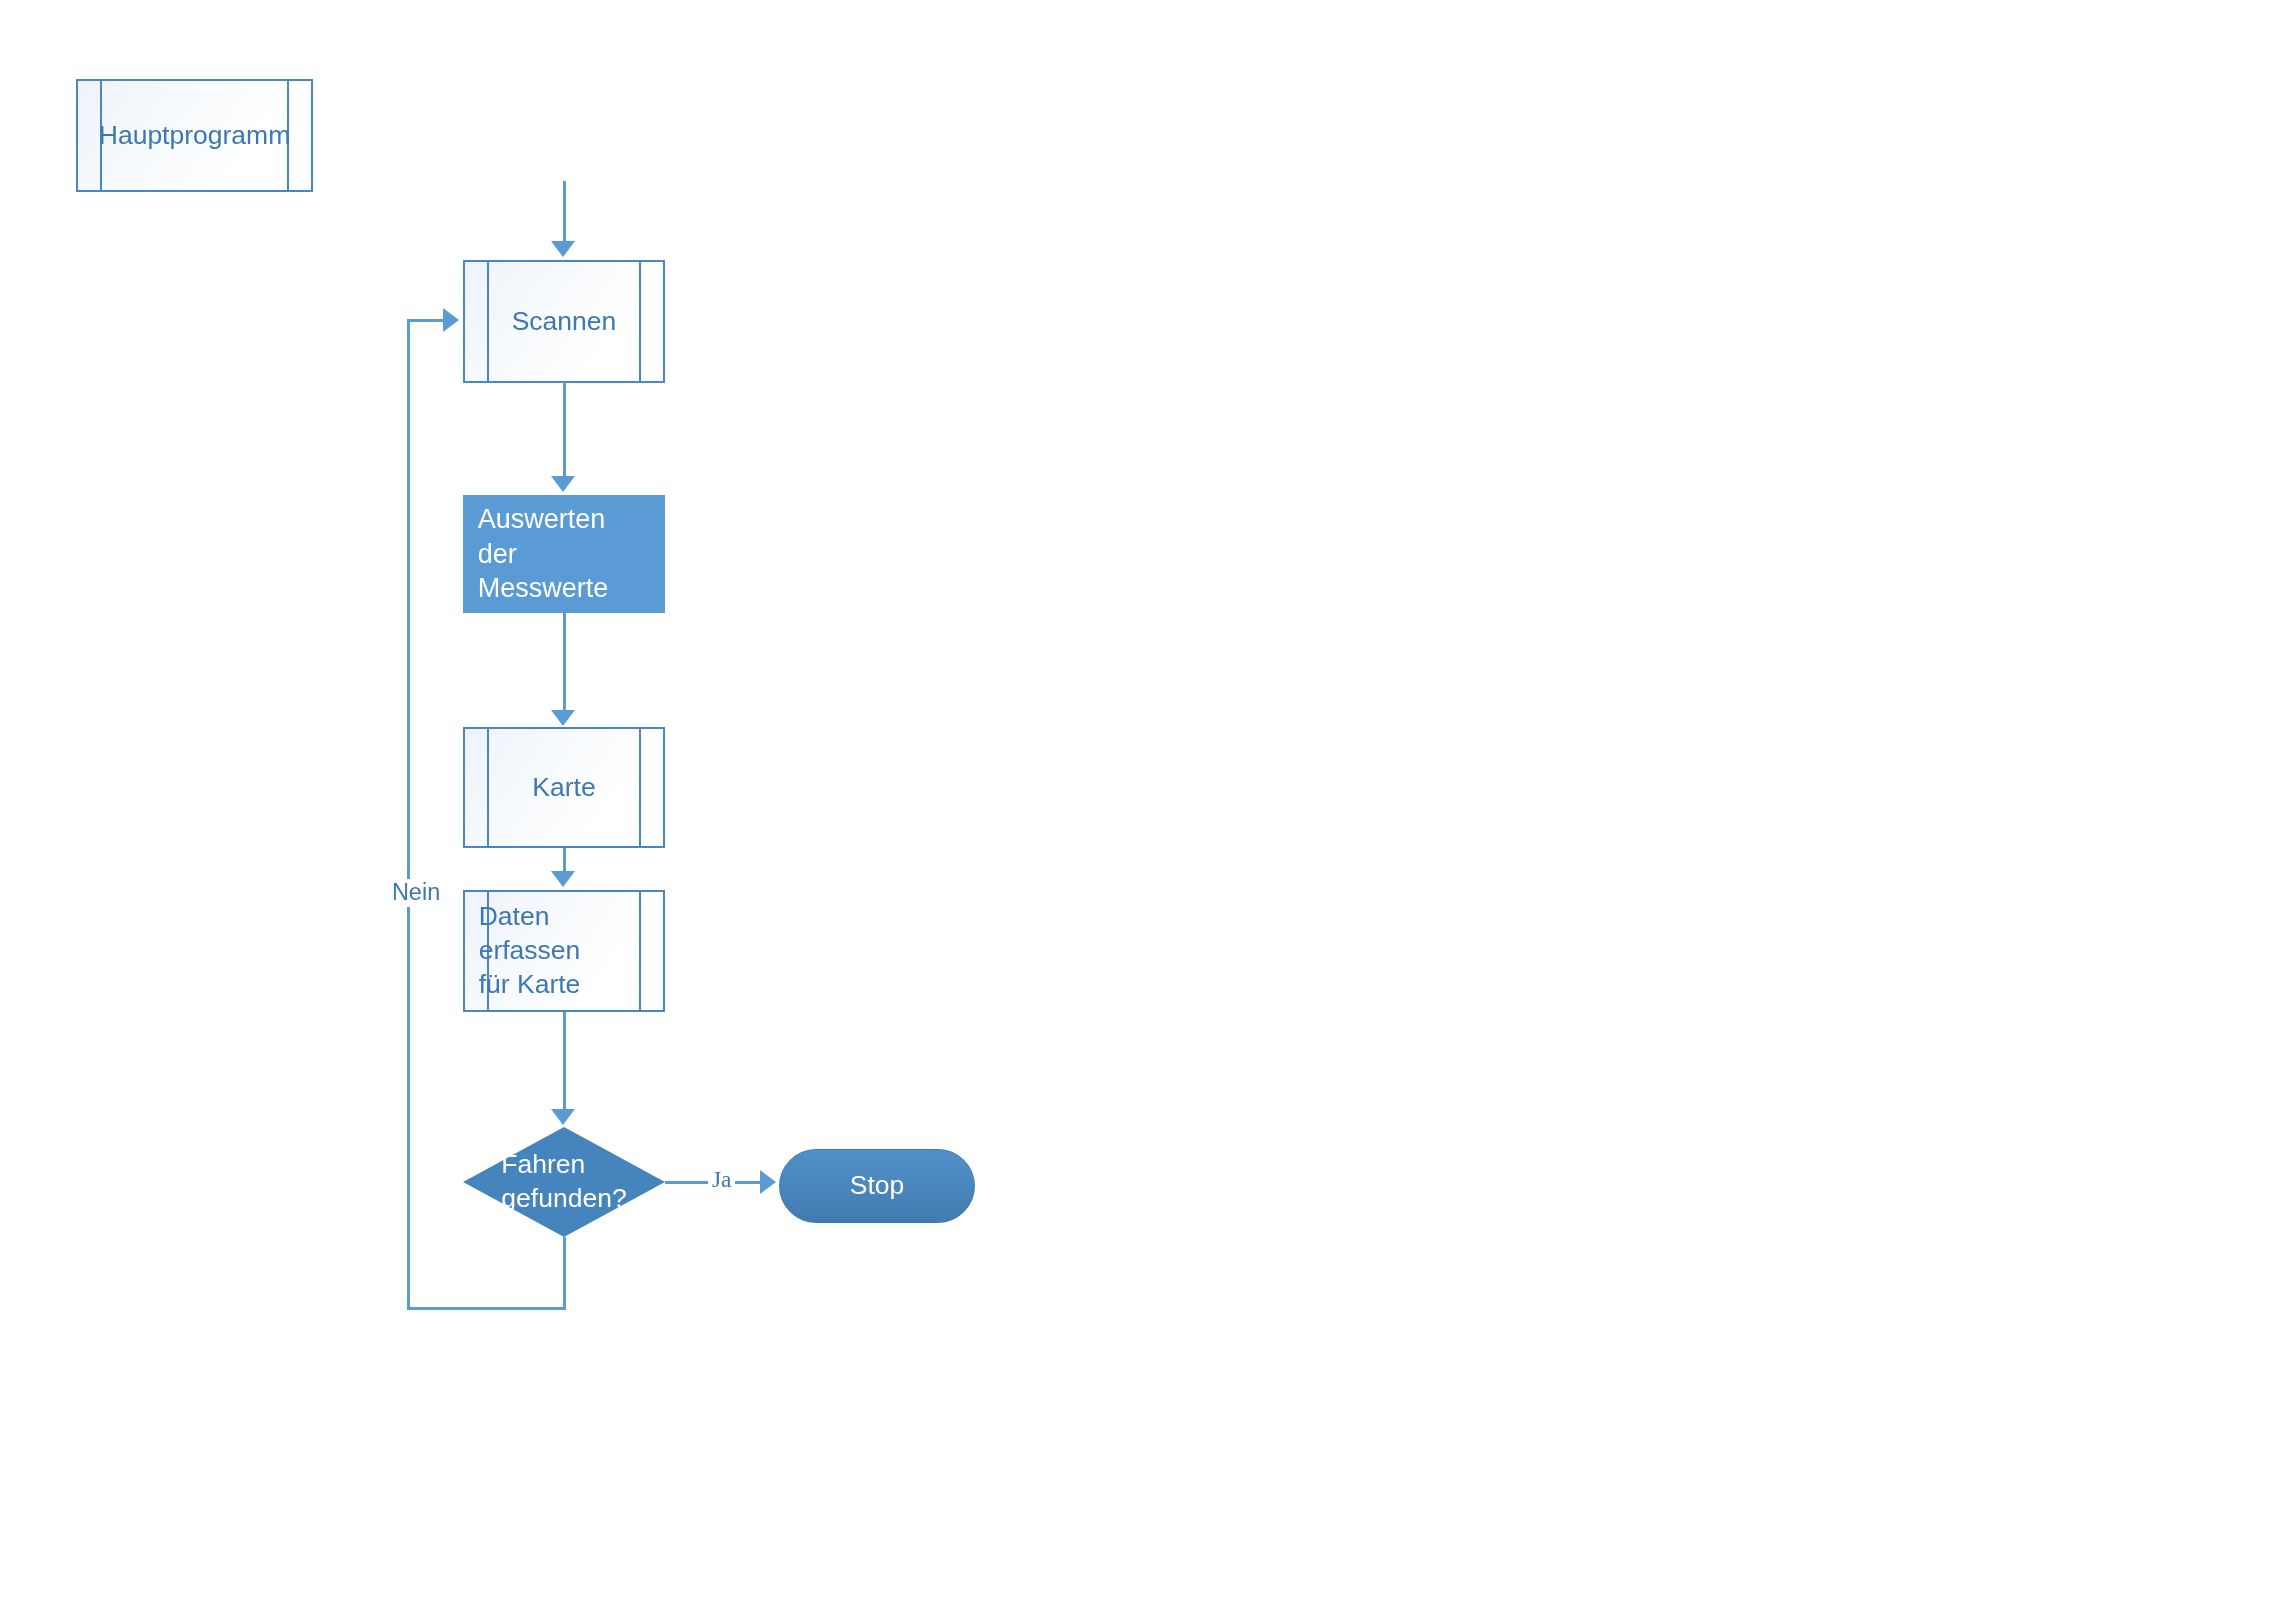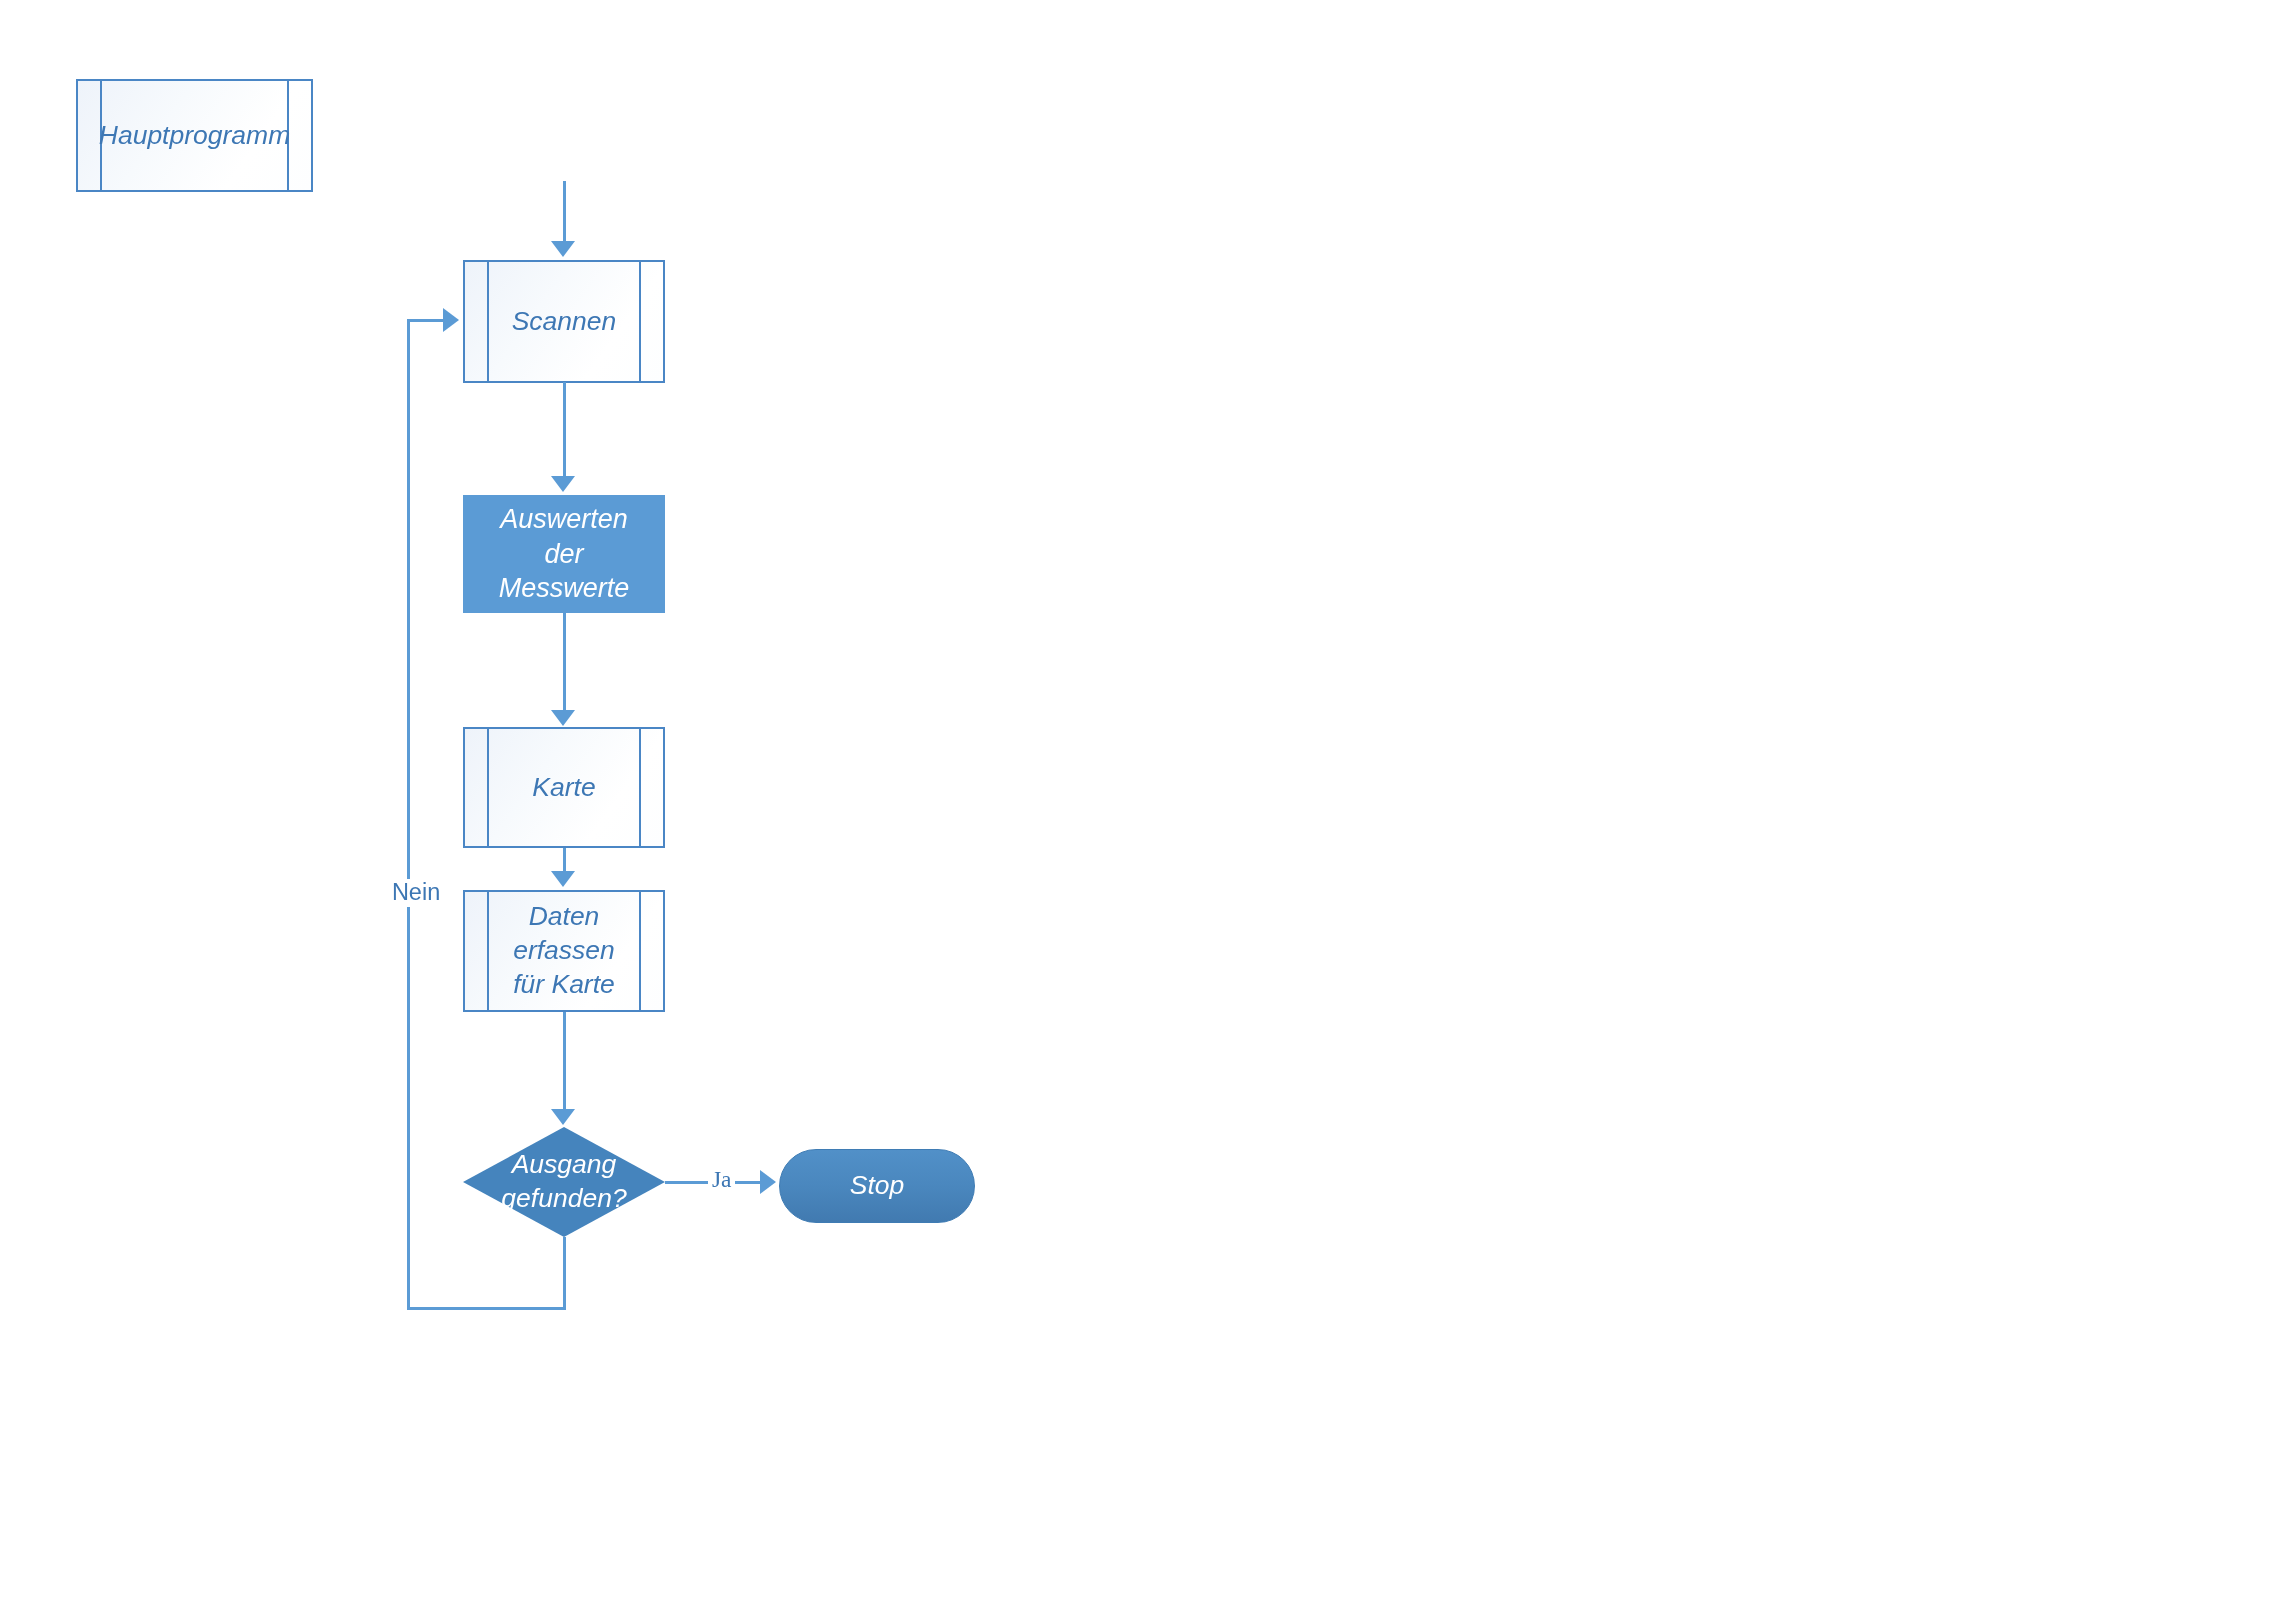--- a/index.html
+++ b/index.html
@@ -16,23 +16,22 @@
     height: 1620px;
     background: #ffffff;
     overflow: hidden;
   }
   .shape {
     position: absolute;
     box-sizing: border-box;
     display: flex;
     align-items: center;
     justify-content: center;
-    text-align: center;
+    text-align: left;
     line-height: 1.28;
-    font-style: italic;
   }
   .shape .label {
     position: relative;
     z-index: 3;
     padding: 0 13.7px;
     white-space: pre-line;
   }
 
   
   .predef {
@@ -158,21 +157,21 @@
   <div class="shape predef" style="left:463px; top:890px; width:202px; height:122px;">
     <span class="label">Daten erfassen
 für Karte</span>
   </div>
 
   <div class="conn v" style="left:563px; top:1012px; width:2.9px; height:98px;"></div>
   <div class="arrow down" style="left:551px; top:1109px;"></div>
 
   <div class="shape decision" style="left:463px; top:1127px; width:202px; height:110px;">
     <span class="diamond-bg"></span>
-    <span class="label">Ausgang
+    <span class="label">Fahren
 gefunden?</span>
   </div>
 
   <div class="conn h" style="left:665px; top:1181px; width:96px;"></div>
   <div class="arrow right" style="left:760px; top:1170px;"></div>
   <div class="edge-label" style="left:708px; top:1166px;font-family:Liberation Serif, serif;">Ja</div>
 
   <div class="shape terminator" style="left:779px; top:1149px; width:196px; height:74px;">
     <span class="label">Stop</span>
   </div>

